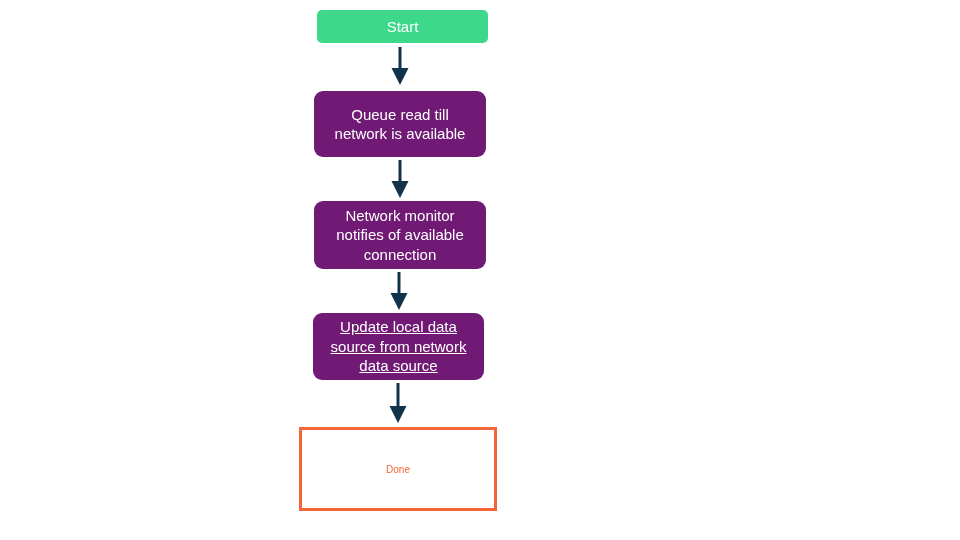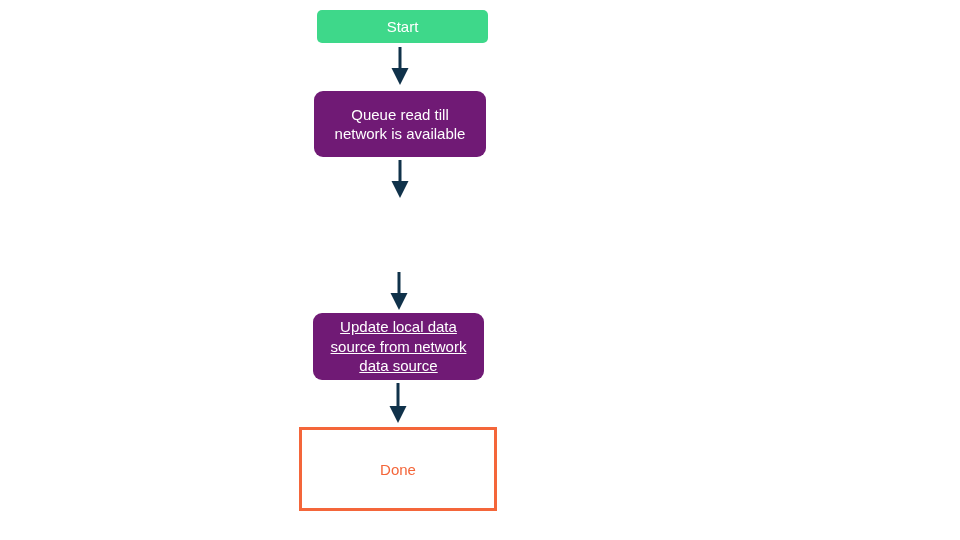--- a/index.html
+++ b/index.html
@@ -65,21 +65,21 @@
     left: 299px;
     top: 427px;
     width: 198px;
     height: 84px;
     background: #ffffff;
     border: 3px solid #f4663a;
     border-radius: 0;
     color: #f4663a;
   }
   .node-done .node-label {
-    font-size: 15px;
+    font-size: 10px;
     line-height: 19px;
   }
   
   .connector {
     position: absolute;
     overflow: visible;
   }
   .connector line {
     stroke: #10324a;
     stroke-width: 3;
@@ -105,20 +105,25 @@
   <div class="node node-process node-p1">
     <span class="node-label">Queue read till
 network is available</span>
   </div>
 
   <svg class="connector" style="left:386px; top:160px;" width="28" height="40" viewBox="0 0 28 40">
     <line x1="14" y1="0" x2="14" y2="22"></line>
     <polygon points="5.5,21 22.5,21 14,38"></polygon>
   </svg>
 
+  <div class="node node-process node-p2">
+    <span class="node-label">Network monitor
+notifies of available
+connection</span>
+  </div>
 
   <svg class="connector" style="left:385px; top:272px;" width="28" height="40" viewBox="0 0 28 40">
     <line x1="14" y1="0" x2="14" y2="22"></line>
     <polygon points="5.5,21 22.5,21 14,38"></polygon>
   </svg>
 
   <div class="node node-process node-p3">
     <span class="node-label">Update local data
 source from network
 data source</span>

